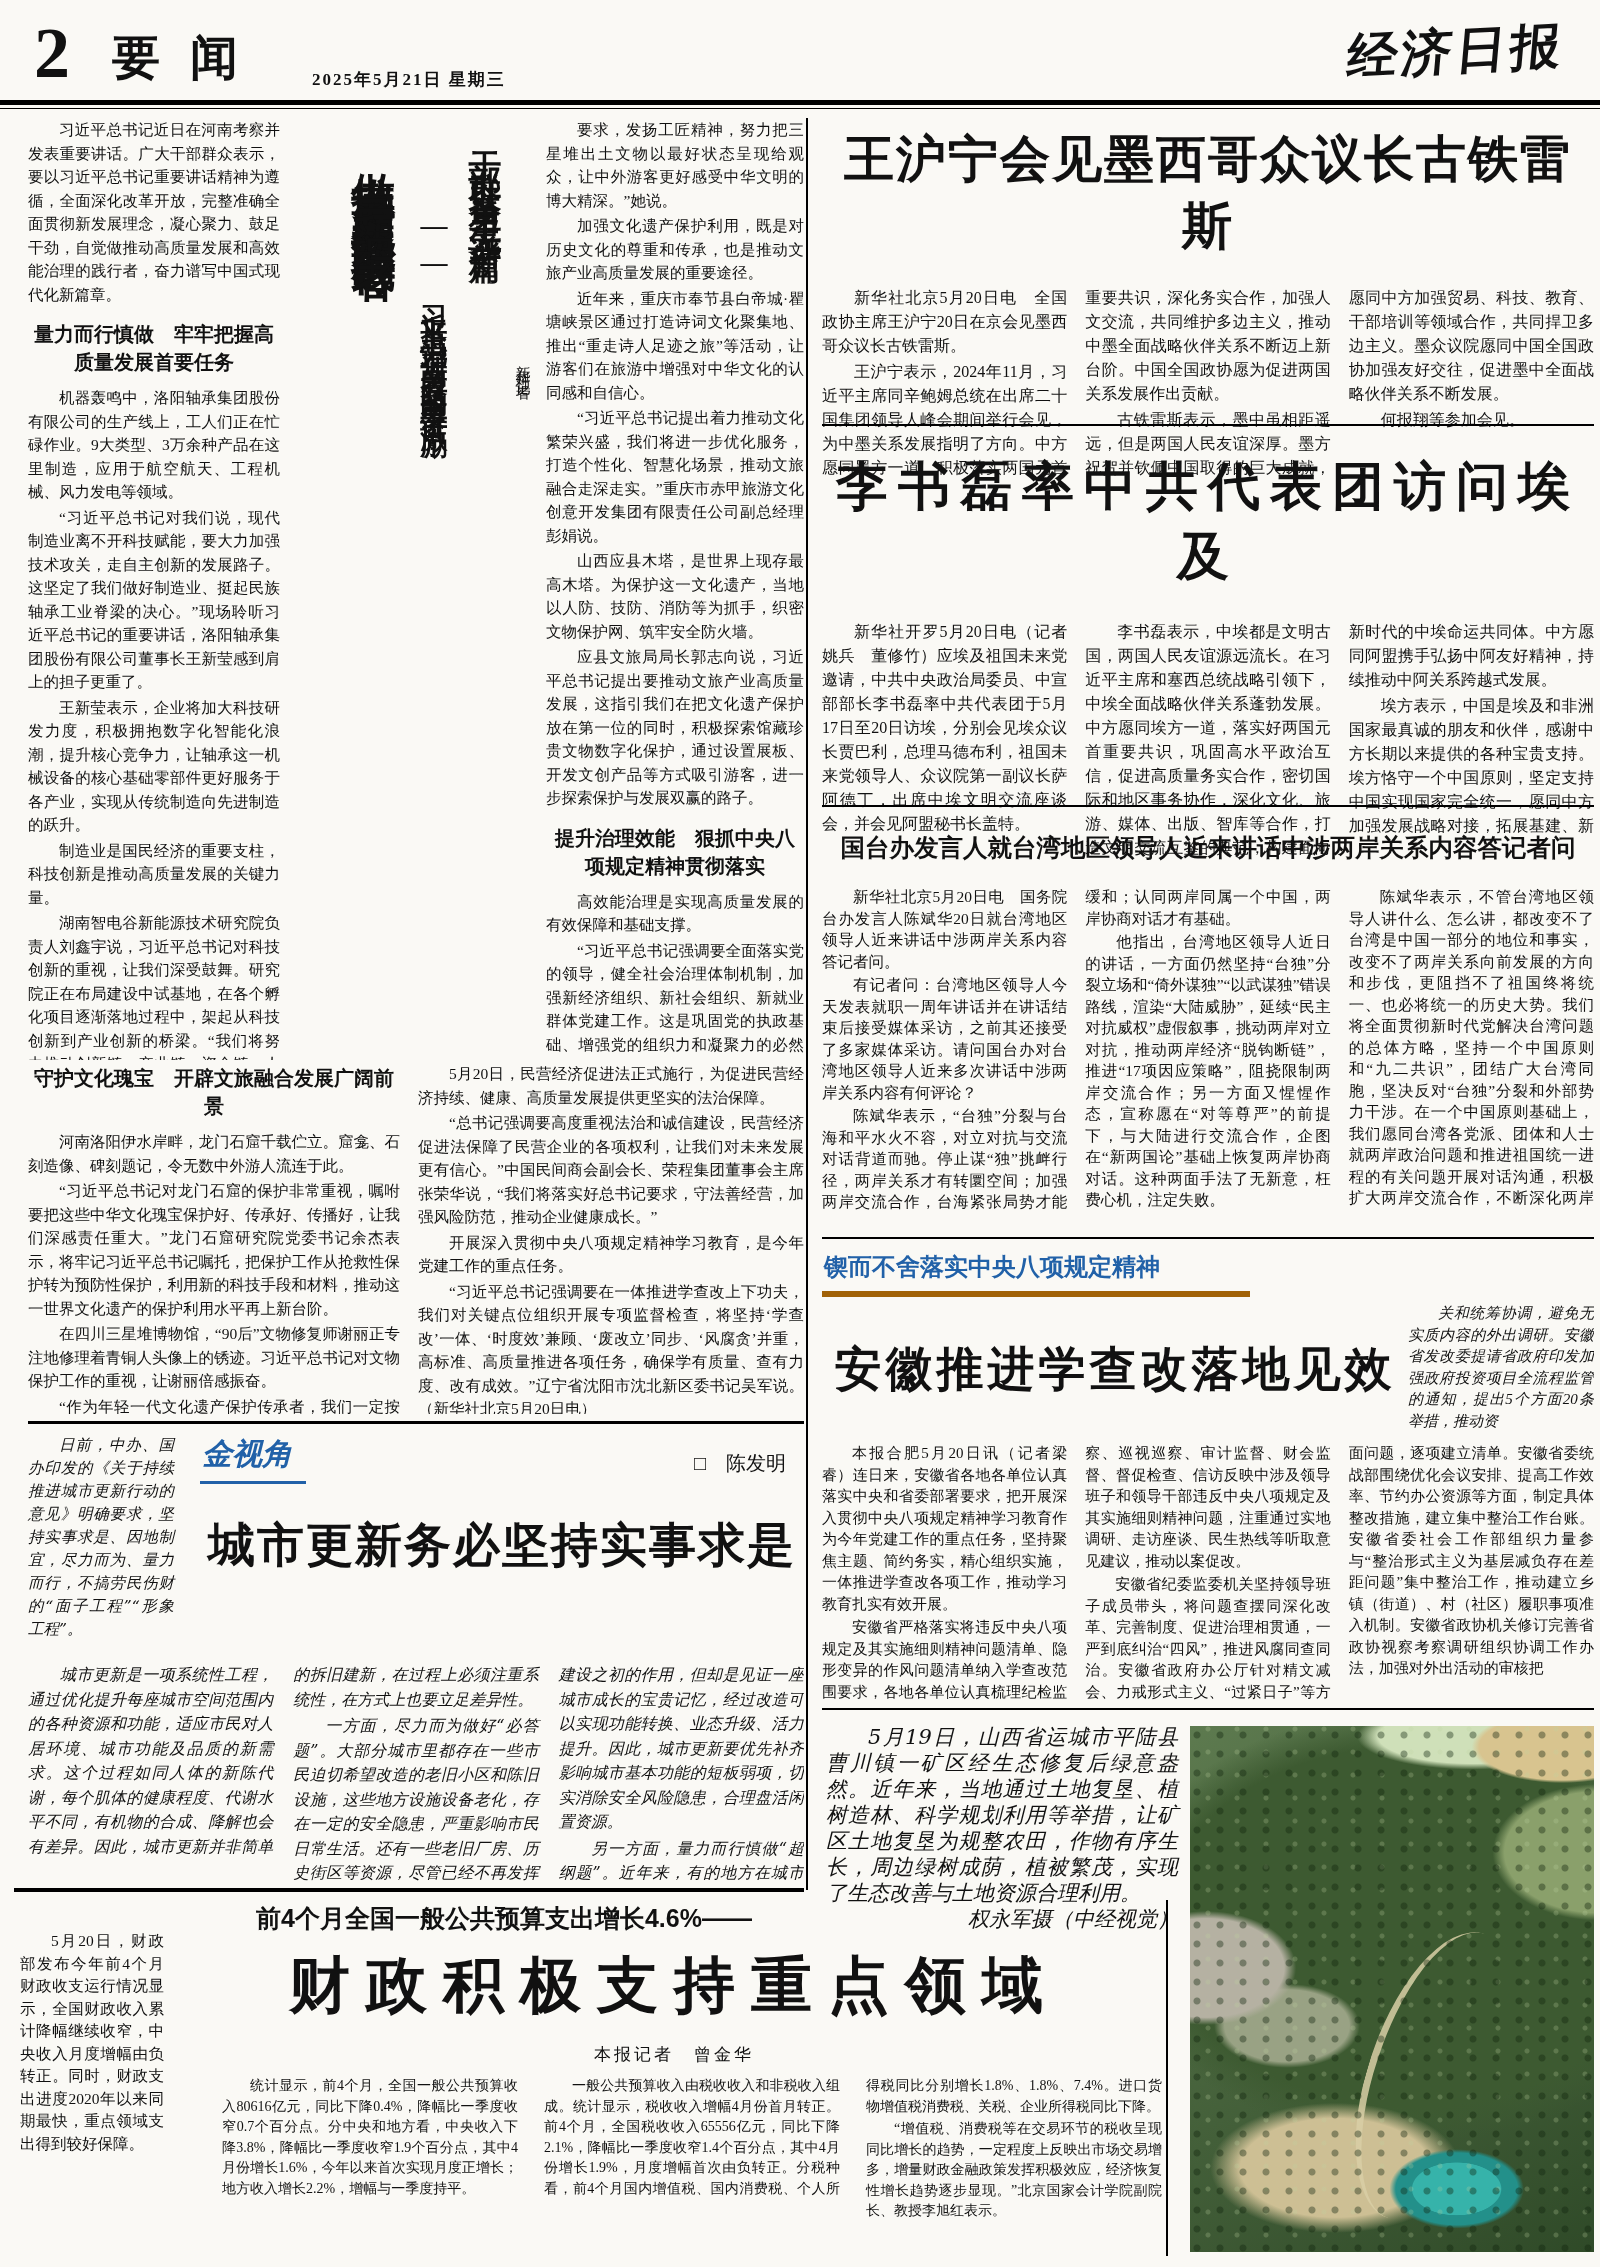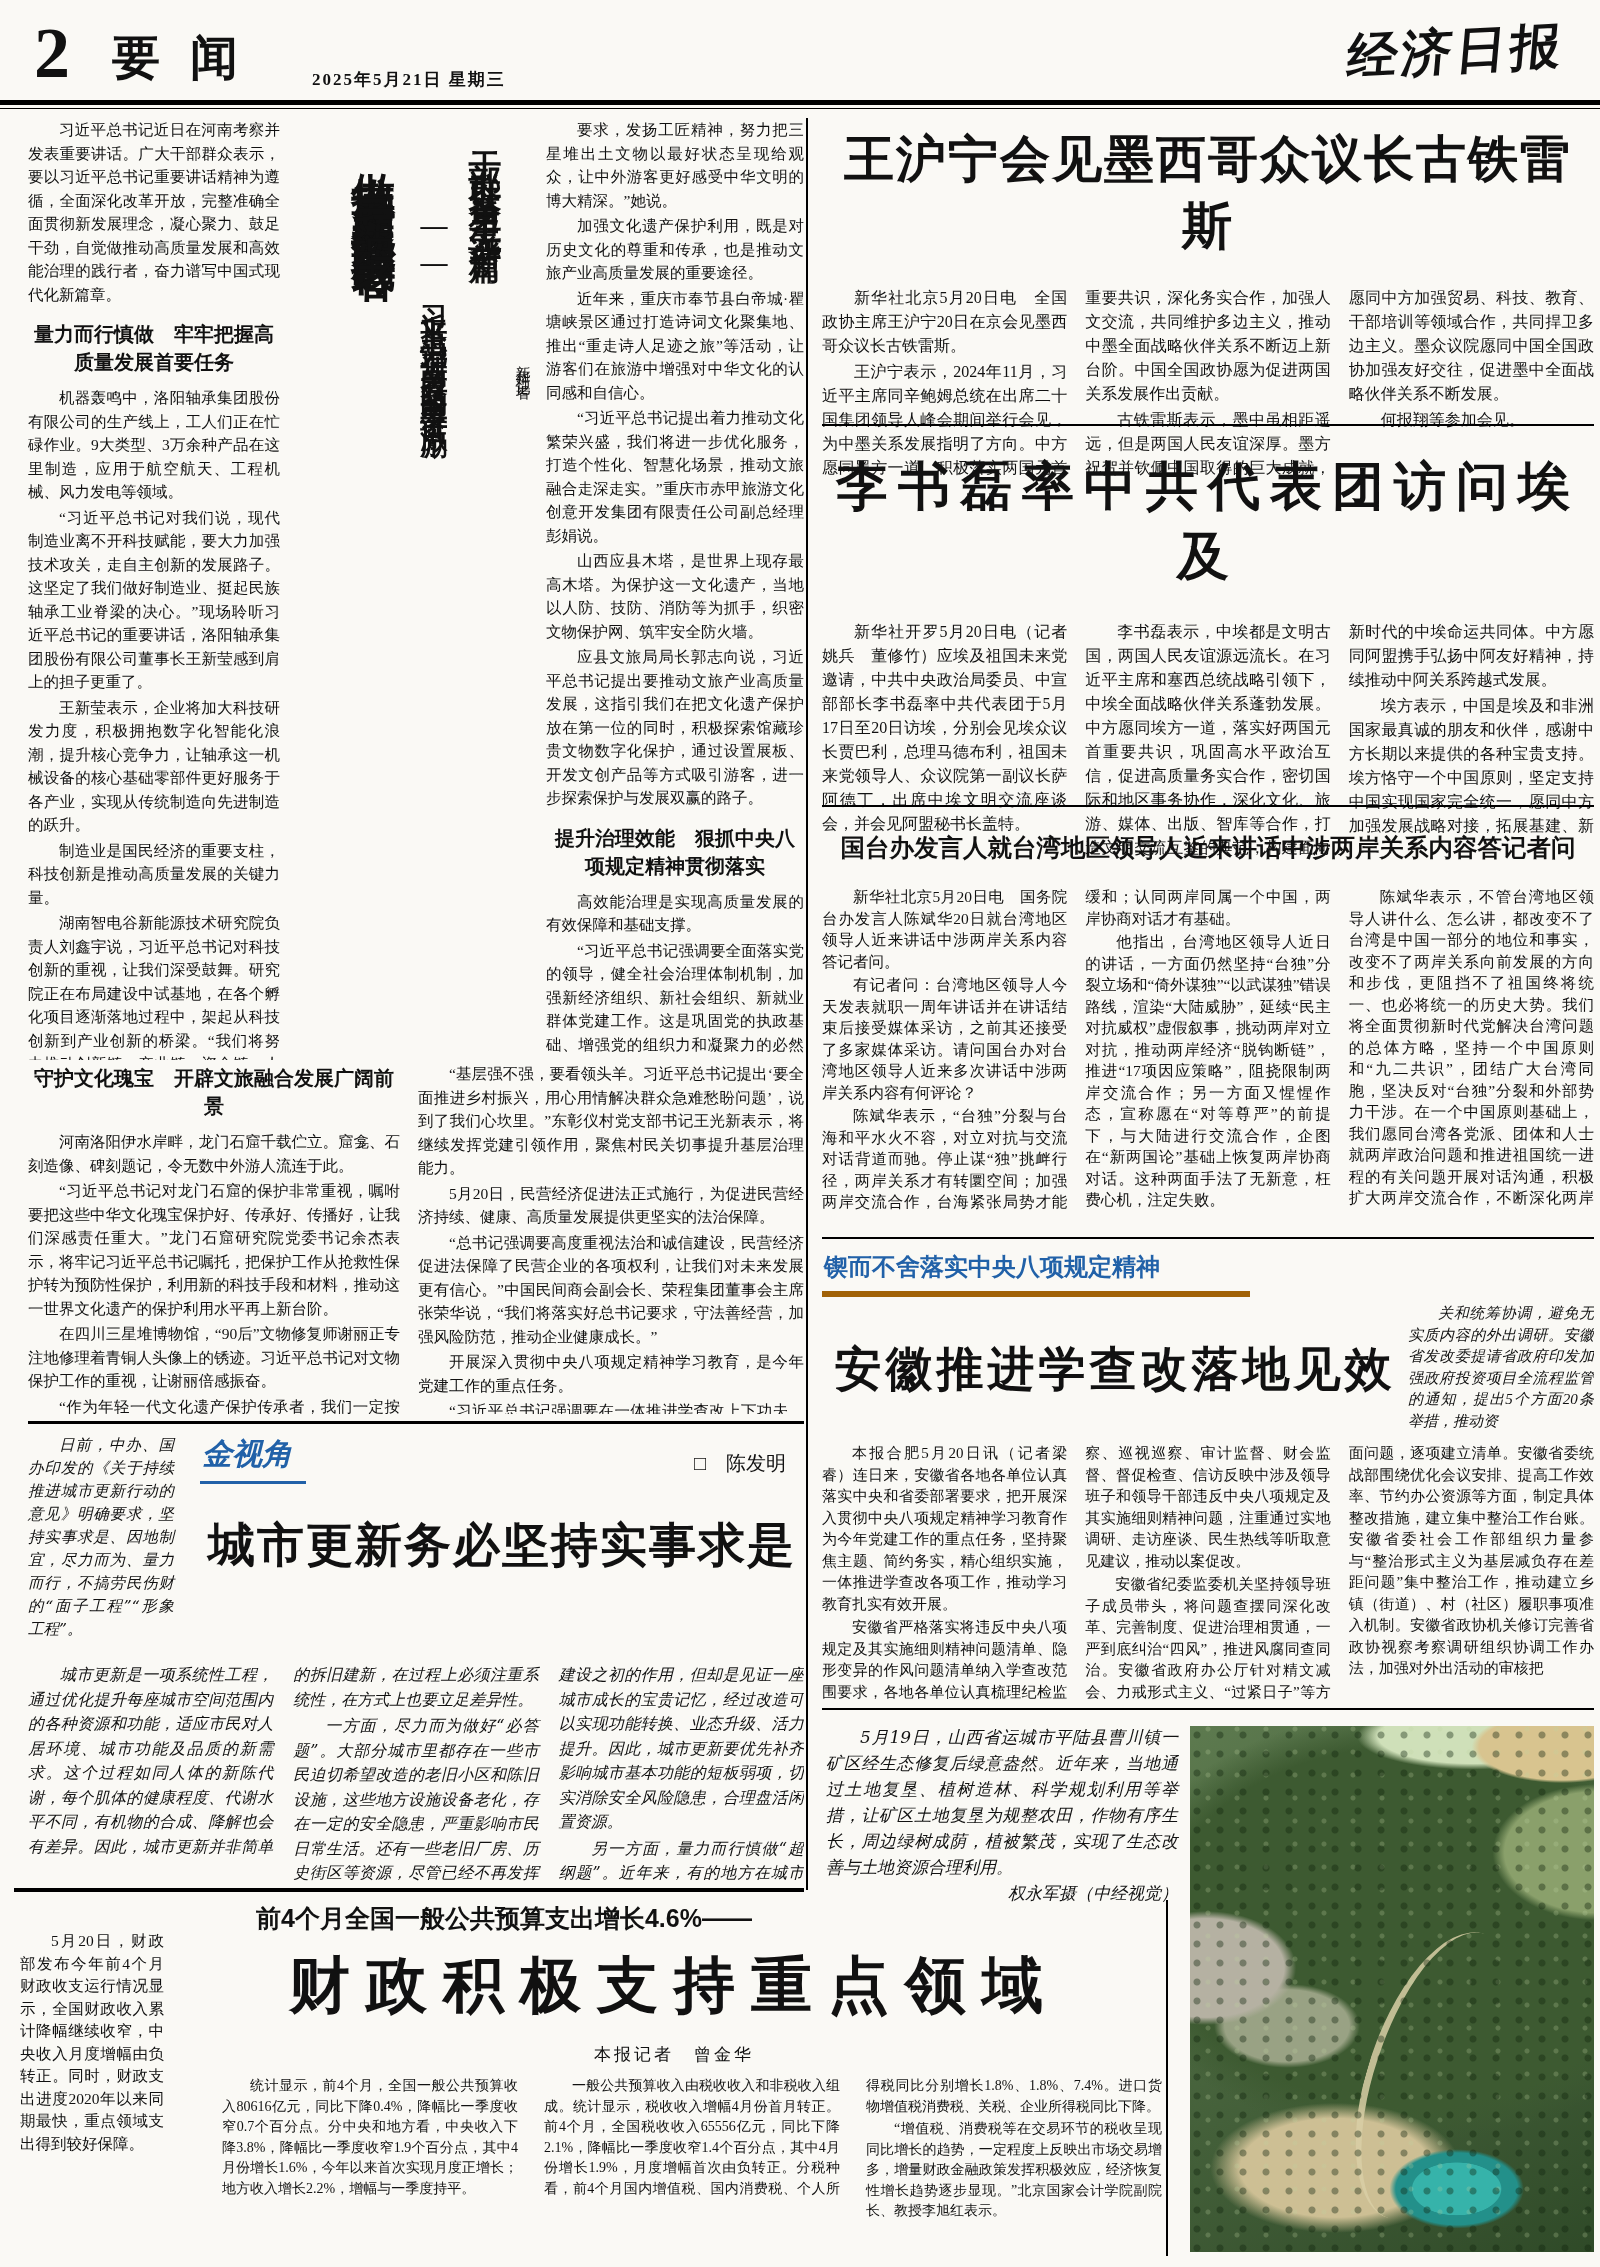--- a/index.html
+++ b/index.html
@@ -62,21 +62,21 @@
               font-family:"Liberation Sans",sans-serif;border-bottom:6px solid #a16207;
               padding:0 90px 8px 2px;margin:4px 0 0;}
   .r4row{display:flex;margin-top:6px;}
   .r4hwrap{flex:1;display:flex;align-items:center;justify-content:center;}
   .r4head{font-size:47px;font-weight:bold;letter-spacing:4px;text-align:center;
           font-family:"Liberation Serif",serif;margin:10px 0 18px;}
   .r4side{width:186px;font-size:15px;line-height:21.5px;}
   .r4side p{margin:0;text-indent:2em;text-align:justify;font-style:italic;}
   #r4 .rbody{font-size:15px;line-height:21.5px;}
   
-  .cap{position:absolute;left:826px;top:1724px;width:352px;font-size:17px;line-height:26px;
+  .cap{position:absolute;left:826px;top:1724px;width:352px;font-size:21px;line-height:26px;
        font-style:italic;font-family:"DejaVu Serif",serif;}
   .cap p{margin:0;text-indent:2em;text-align:justify;}
   .cap .credit{text-align:right;font-style:italic;}
   .photo{position:absolute;left:1190px;top:1726px;width:404px;height:526px;
          background:
           radial-gradient(ellipse 150px 60px at 92% 4%, #d8c48f 0 55%, rgba(0,0,0,0) 60%),
           radial-gradient(ellipse 210px 60px at 70% 2%, #cfe0b9 0 45%, rgba(0,0,0,0) 55%),
           radial-gradient(ellipse 170px 110px at 101% 24%, #8aa06b 0 55%, rgba(0,0,0,0) 62%),
           radial-gradient(ellipse 150px 95px at 4% 46%, #b5b1a2 0 52%, rgba(0,0,0,0) 60%),
           radial-gradient(ellipse 130px 75px at 24% 57%, #99a284 0 48%, rgba(0,0,0,0) 56%),
@@ -158,21 +158,20 @@
       <h4 class="sub">守护文化瑰宝　开辟文旅融合发展广阔前景</h4>
       <div>
           <p>河南洛阳伊水岸畔，龙门石窟千载伫立。窟龛、石刻造像、碑刻题记，令无数中外游人流连于此。</p>
           <p>“习近平总书记对龙门石窟的保护非常重视，嘱咐要把这些中华文化瑰宝保护好、传承好、传播好，让我们深感责任重大。”龙门石窟研究院党委书记余杰表示，将牢记习近平总书记嘱托，把保护工作从抢救性保护转为预防性保护，利用新的科技手段和材料，推动这一世界文化遗产的保护利用水平再上新台阶。</p>
           <p>在四川三星堆博物馆，“90后”文物修复师谢丽正专注地修理着青铜人头像上的锈迹。习近平总书记对文物保护工作的重视，让谢丽倍感振奋。</p>
           <p>“作为年轻一代文化遗产保护传承者，我们一定按照总书记</p>
         </div>
     </div>
     <div class="cb body clip">
       <div>
-          <p>“基层强不强，要看领头羊。习近平总书记提出‘要全面推进乡村振兴，用心用情解决群众急难愁盼问题’，说到了我们心坎里。”东彰仪村党支部书记王光新表示，将继续发挥党建引领作用，聚焦村民关切事提升基层治理能力。</p>
           <p>5月20日，民营经济促进法正式施行，为促进民营经济持续、健康、高质量发展提供更坚实的法治保障。</p>
           <p>“总书记强调要高度重视法治和诚信建设，民营经济促进法保障了民营企业的各项权利，让我们对未来发展更有信心。”中国民间商会副会长、荣程集团董事会主席张荣华说，“我们将落实好总书记要求，守法善经营，加强风险防范，推动企业健康成长。”</p>
           <p>开展深入贯彻中央八项规定精神学习教育，是今年党建工作的重点任务。</p>
           <p>“习近平总书记强调要在一体推进学查改上下功夫，我们对关键点位组织开展专项监督检查，将坚持‘学查改’一体、‘时度效’兼顾、‘废改立’同步、‘风腐贪’并重，高标准、高质量推进各项任务，确保学有质量、查有力度、改有成效。”辽宁省沈阳市沈北新区委书记吴军说。　（新华社北京5月20日电）</p>
         </div>
     </div>
   </div>
 
   <div class="rule" style="left:28px;top:1421px;width:776px;height:3px;"></div>
   <div class="rule" style="left:806px;top:118px;width:2px;height:1772px;"></div>

